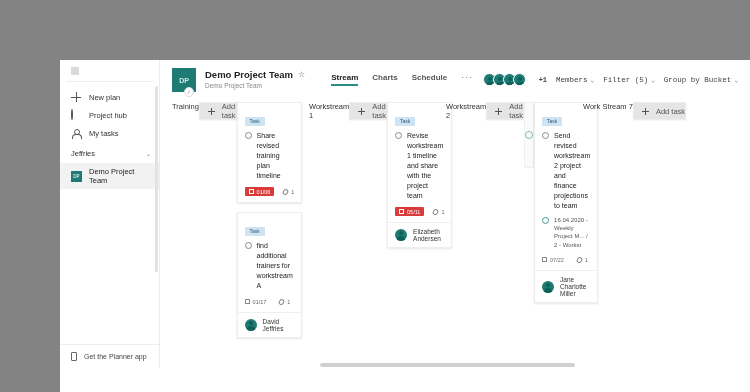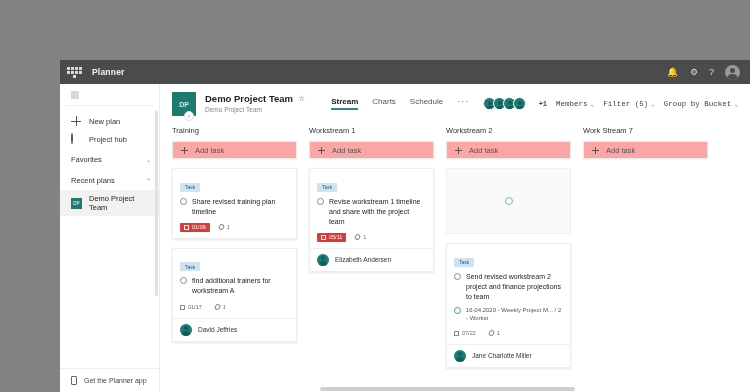--- a/index.html
+++ b/index.html
@@ -95,44 +95,44 @@
     background: #fff; border: 1px solid #ddd; font-size: 6px; color: #777;
     display: flex; align-items: center; justify-content: center; font-style: italic; font-weight: normal;
   }
   .plan-meta { margin-left: 9px; padding-top: 1px; }
   .plan-title-row { display: flex; align-items: center; gap: 5px; }
   .plan-title { font-size: 9.5px; font-weight: bold; color: #222; }
   .star { font-size: 8px; color: #555; cursor: pointer; }
   .plan-sub { font-size: 6.5px; color: #888; margin-top: 2px; }
 
   .tabs { display:flex; align-items:center; gap:14px; margin-left: 26px; padding-top:4px; }
-  .tab { font-size:8px; color:#555; padding-bottom:4px; cursor:pointer; position:relative; }
+  .tab { font-size:8px; color:#555; padding-bottom:4px; cursor:pointer; position:relative;font-weight:bold; }
   .tab.active { color:#1b1b1b; font-weight:bold; }
   .tab.active::after { content:""; position:absolute; left:0; right:0; bottom:0; height:2px; background:#2a8c84; }
   .tab-more { font-size:9px; color:#666; letter-spacing:1px; cursor:pointer; padding-bottom:4px;}
 
   .header-right { margin-left:auto; display:flex; align-items:center; gap:9px; padding-top:5px;font-family:Liberation Mono, monospace; }
   .face-stack { display:flex; }
   .face {
     width:13px; height:13px; border-radius:50%; background:#1d7b74; border:1px solid #fff;
     margin-left:-3px; position:relative; overflow:hidden; cursor:pointer;
   }
   .face:first-child { margin-left:0; }
   .face::before { content:""; position:absolute; width:4px; height:4px; border-radius:50%; background:#0f5f59; left:4.5px; top:2.5px; }
   .face::after { content:""; position:absolute; width:9px; height:5px; border-radius:4px 4px 0 0; background:#0f5f59; left:2px; top:7.5px; }
   .face-plus { font-size:7px; color:#444; margin-left:4px; font-weight:bold; cursor:pointer; }
   .hdr-menu { font-size:7.5px; color:#444; display:flex; align-items:center; gap:3px; cursor:pointer; }
   .chev-sm { font-size:6px; color:#777; }
 
   
   .board { display:flex; gap:12px; padding: 10px 12px 0 12px; flex:1; overflow:hidden; }
-  .bucket { width: 125px; flex: 0 0 125px; display:flex; flex-direction:column; }
+  .bucket { width: 125px; flex: 0 0 125px; display:flex; }
   .bucket-title { font-size:7.5px; color:#333; margin-bottom:6px; }
   .add-task {
-    border:1px solid #ececec; background:#fca5a5; height:18px; display:flex; align-items:center;
+    border:1px solid #ececec; background:#e5e5e5; height:18px; display:flex; align-items:center;
     gap:7px; padding-left:8px; font-size:7.5px; color:#555; cursor:pointer; margin-bottom:9px;
     box-shadow: 0 .5px 1.5px rgba(0,0,0,.09);
   }
   .add-plus { position:relative; width:7px; height:7px; flex:0 0 7px; }
   .add-plus::before, .add-plus::after { content:""; position:absolute; background:#555; }
   .add-plus::before { left:0; top:3px; width:7px; height:1px; }
   .add-plus::after { left:3px; top:0; width:1px; height:7px; }
 
   .cards { display:flex; flex-direction:column; gap:9px; }
   .card {
@@ -175,65 +175,45 @@
   
   .h-scroll { position:absolute; left:100px; right:0; bottom:0; height:6px; background:#fff; }
   .h-thumb { position:absolute; left:60px; top:1px; width:255px; height:4px; background:#cfcfcf; border-radius:3px; cursor:pointer; }
 </style>
 </head>
 <body>
 
 <div id="page">
   <div class="app-window">
 
-    <div class="suite-bar">
-      <span class="waffle">
-        <i></i>
-          <i></i>
-          <i></i>
-          <i></i>
-          <i></i>
-          <i></i>
-          <i></i>
-          <i></i>
-          <i></i>
-      </span>
-      <span class="suite-title">Planner</span>
-      <span class="suite-right">
-        <span class="suite-ico">🔔</span>
-        <span class="suite-ico">⚙</span>
-        <span class="suite-ico">?</span>
-        <span class="avatar-top"></span>
-      </span>
-    </div>
 
     <div class="body-split">
 
       <div class="sidebar">
         <div class="side-collapse">
           <span class="collapse-gl"></span>
         </div>
         <div class="side-divider"></div>
 
         <div class="nav-item">
           <span class="nav-ico ico-plus"></span>
           <span>New plan</span>
         </div>
         <div class="nav-item">
           <span class="nav-ico"><span class="ico-ring"></span></span>
           <span>Project hub</span>
         </div>
+        <div class="nav-item">
+          <span class="nav-ico ico-person"></span>
+          <span>My tasks</span>
+        </div>
 
         <div class="section-head">
-          <span>Favorites</span>
+          <span>Jeffries</span>
           <span class="chev">⌄</span>
-        </div>
-        <div class="section-head">
-          <span>Recent plans</span>
-          <span class="chev">⌃</span>
         </div>
 
         <div class="plan-item">
           <span class="plan-sq">DP</span>
           <span class="plan-name">Demo Project Team</span>
         </div>
 
         <div class="side-scrollbar"></div>
 
         <div class="side-foot">

